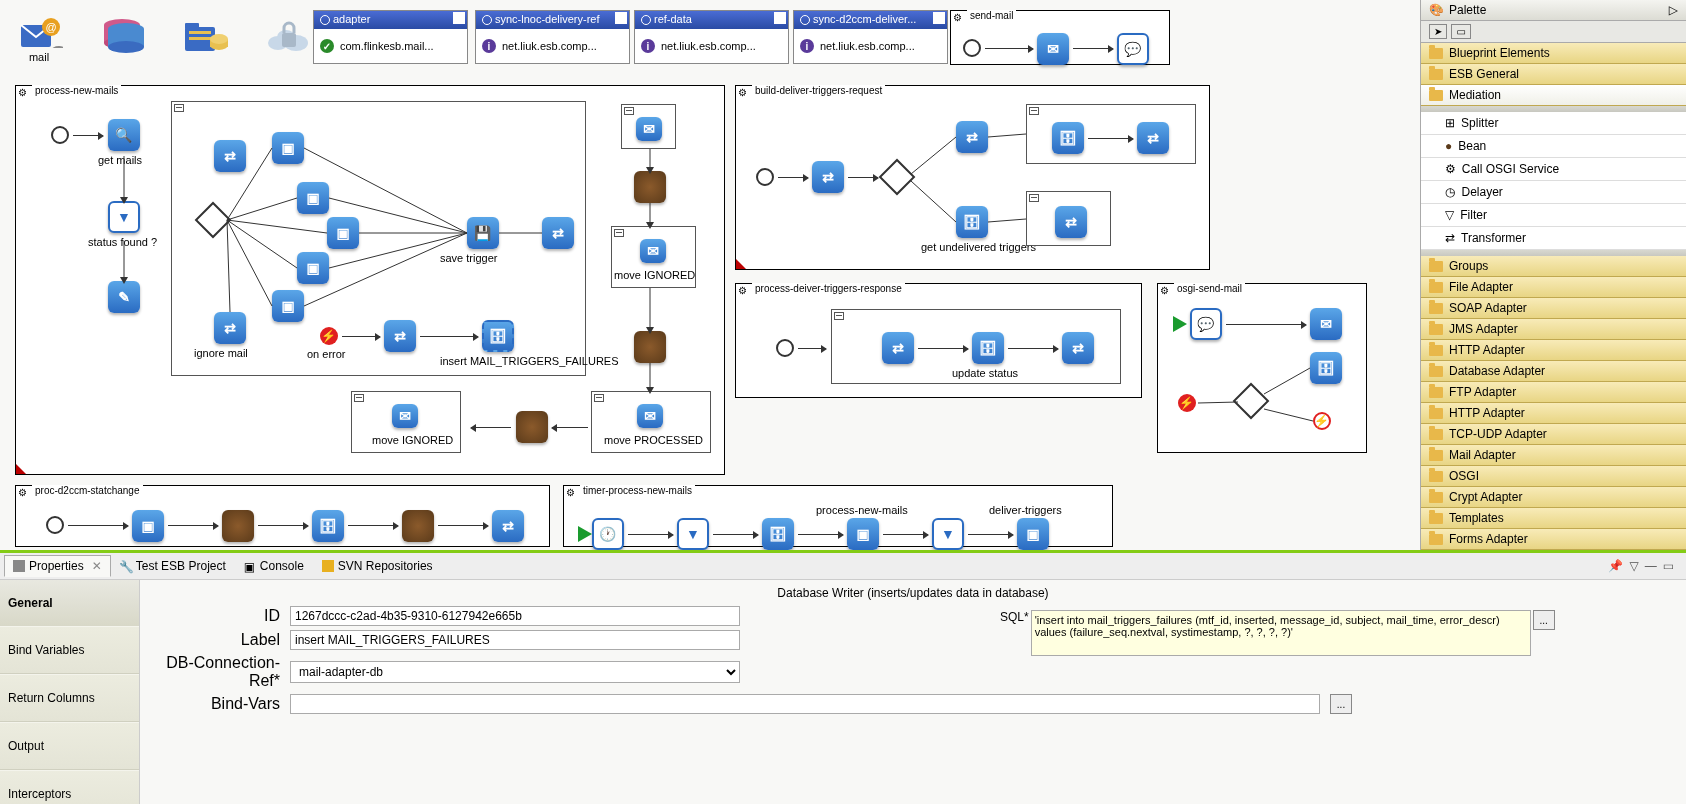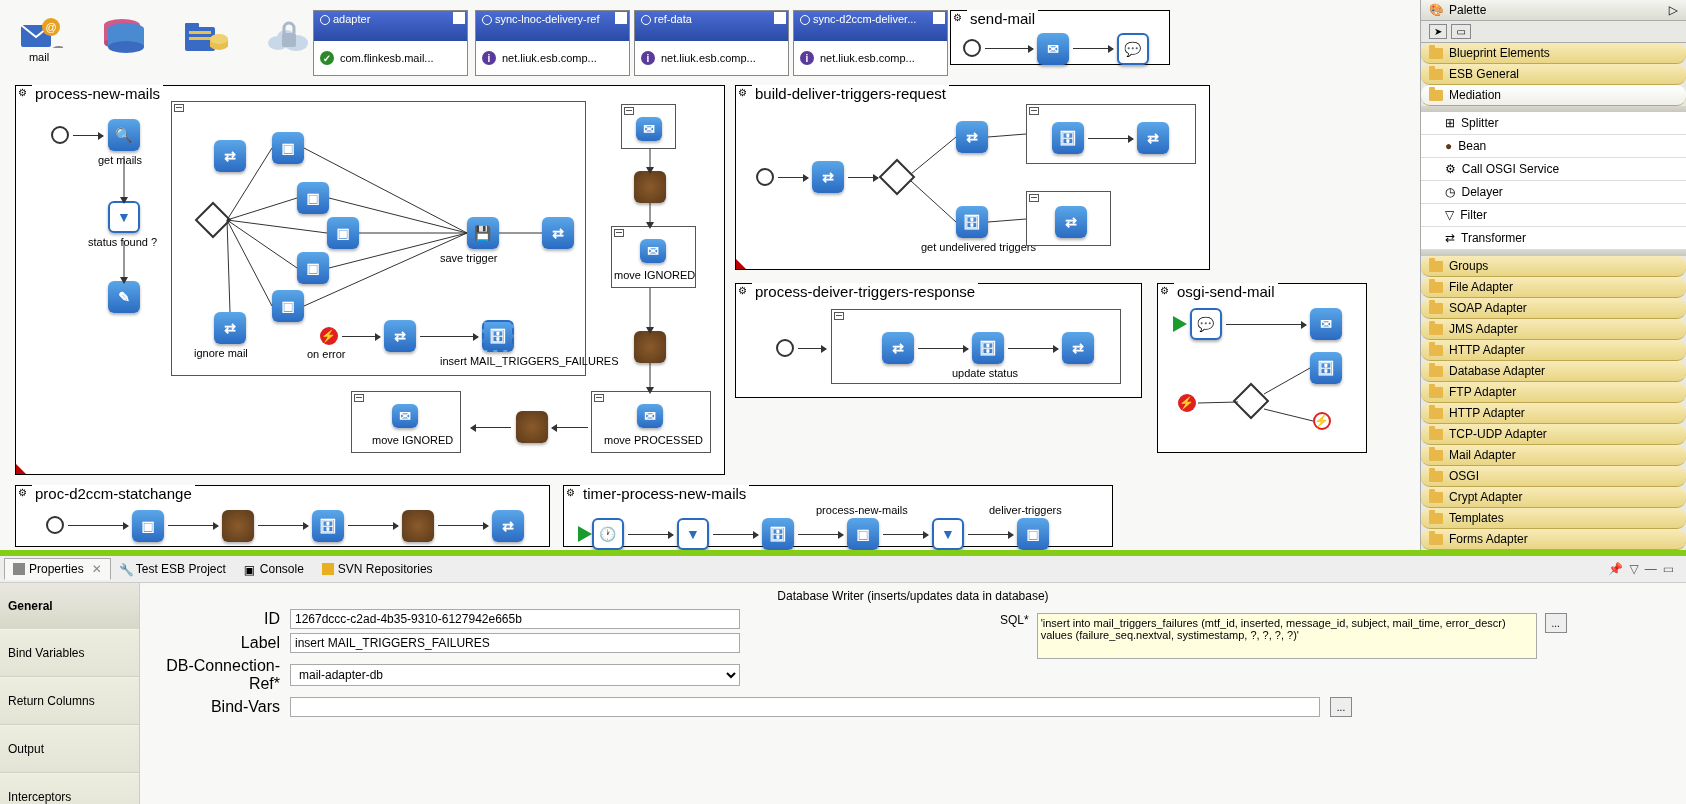--- a/index.html
+++ b/index.html
@@ -8,71 +8,71 @@
 
 .canvas { position: absolute; top: 0; left: 0; width: 1420px; height: 550px; background: #f8f8f6; }
 
 
 .toolbar-icons { position: absolute; top: 15px; left: 15px; display: flex; gap: 35px; }
 .tb-icon { width: 48px; height: 48px; display: flex; flex-direction: column; align-items: center; }
 .tb-icon-label { font-size: 11px; margin-top: 3px; }
 
 
 .comp-box { position: absolute; border: 1px solid #888; background: #fff; width: 155px; }
-.comp-header { background: linear-gradient(to bottom, #4a6cd4, #2a4ba4); color: #fff; padding: 2px 20px 16px 6px; font-size: 11px; position: relative; white-space: nowrap; overflow: hidden; }
+.comp-header { background: linear-gradient(to bottom, #4a6cd4, #2a4ba4); color: #fff; padding: 2px 20px 4px 6px; font-size: 11px; position: relative; white-space: nowrap; overflow: hidden; }
 .comp-header .close-sq { position: absolute; right: 2px; top: 1px; width: 12px; height: 12px; border: 1px solid #fff; background: #fff; }
 .comp-header .circ { display: inline-block; width: 10px; height: 10px; border-radius: 50%; border: 1px solid #fff; margin-right: 3px; vertical-align: middle; }
 .comp-body { padding: 10px 6px; font-size: 11px; display: flex; align-items: center; gap: 6px; }
 .comp-body .info-icon { width: 14px; height: 14px; border-radius: 50%; display: inline-flex; align-items: center; justify-content: center; color: #fff; font-weight: bold; font-size: 10px; }
 
 
 .flow-box { position: absolute; border: 1px solid #000; background: #fff; }
-.flow-title { position: absolute; top: -1px; left: 16px; font-size: 15px; background: #fff; padding: 0 3px; }
+.flow-title { position: absolute; top: -1px; left: 16px; font-size: 10px; background: #fff; padding: 0 3px; }
 .flow-glyph { position: absolute; top: 1px; left: 2px; font-size: 10px; }
 .flow-corner { position: absolute; bottom: 0; left: 0; width: 0; height: 0; border-left: 10px solid #b00; border-top: 10px solid transparent; }
 
 
 .node { position: absolute; width: 32px; height: 32px; background: linear-gradient(to bottom, #5aa6e8, #2a6bc2); border-radius: 6px; display: flex; align-items: center; justify-content: center; color: #fff; font-size: 14px; font-weight: bold; box-shadow: 0 2px 3px rgba(0,0,0,0.3); }
 .node-label { position: absolute; font-size: 11px; text-align: center; white-space: nowrap; }
 .start-circle { position: absolute; width: 18px; height: 18px; border: 2px solid #333; border-radius: 50%; background: #fff; }
 .choice { position: absolute; width: 26px; height: 26px; border: 2px solid #333; transform: rotate(45deg); background: #fff; }
 .sub-box { position: absolute; border: 1px solid #555; background: #fff; }
 .sub-handle { position: absolute; top: 2px; left: 2px; width: 10px; height: 8px; border: 1px solid #555; }
 .sub-handle::before { content:""; position:absolute; top:2px; left:1px; right:1px; border-top:1px solid #555; }
 .err-icon { position: absolute; width: 18px; height: 18px; background: #e02020; border-radius: 50%; color: #fff; display: flex; align-items: center; justify-content: center; font-size: 12px; }
 .play-tri { position: absolute; width: 0; height: 0; border-left: 14px solid #1a9b2e; border-top: 8px solid transparent; border-bottom: 8px solid transparent; }
 
 
 .palette { position: absolute; top: 0; right: 0; width: 266px; height: 550px; background: #e8e8e4; border-left: 1px solid #aaa; font-size: 12px; }
 .palette-header { background: linear-gradient(to bottom, #f4f4f0, #dcdcd4); padding: 3px 8px; display: flex; align-items: center; gap: 5px; border-bottom: 1px solid #aaa; }
 .palette-toolbar { padding: 3px 8px; border-bottom: 1px solid #aaa; display:flex; gap:4px; }
-.palette-cat { background: linear-gradient(to bottom, #f8ebb8, #e8d584); padding: 3px 8px; border-bottom: 1px solid #c0a850; display: flex; align-items: center; gap: 6px; cursor: pointer; border-radius: 9px; }
+.palette-cat { background: linear-gradient(to bottom, #f8ebb8, #e8d584); padding: 3px 8px; border-bottom: 1px solid #c0a850; display: flex; align-items: center; gap: 6px; cursor: pointer; }
 .palette-item { background: #fff; padding: 4px 8px 4px 24px; border-bottom: 1px solid #ddd; display: flex; align-items: center; gap: 6px; }
 .folder-icon { width: 14px; height: 11px; background: #e8b84a; border-radius: 1px; display: inline-block; position: relative; }
 .folder-icon::before { content:""; position:absolute; top:-3px; left:0; width:6px; height:3px; background:#e8b84a; border-radius:1px 1px 0 0; }
 
 
-.bottom-panel { position: absolute; left: 0; bottom: 0; width: 100%; height: 254px; background: #f8f8f6; border-top: 6px solid #84cc16; }
+.bottom-panel { position: absolute; left: 0; bottom: 0; width: 100%; height: 254px; background: #f8f8f6; border-top: 3px solid #84cc16; }
 .bottom-tabs { display: flex; align-items: center; padding: 2px 4px; background: #eee; border-bottom: 1px solid #ccc; }
 .btab { padding: 3px 8px; display: flex; align-items: center; gap: 4px; font-size: 12px; border: 1px solid transparent; }
 .btab.active { background: #f8f8f6; border: 1px solid #aaa; border-bottom-color: #f8f8f6; }
 .tab-icon { width: 12px; height: 12px; display: inline-block; }
 .bottom-toolbar { margin-left: auto; display:flex; gap:6px; padding-right:8px; color:#555; }
 
 .prop-content { display: flex; height: calc(100% - 26px); }
 .prop-nav { width: 140px; background: #fff; border-right: 1px solid #ccc; }
 .prop-nav-item { padding: 16px 8px; font-size: 12px; cursor: pointer; }
 .prop-nav-item.active { background: linear-gradient(to bottom, #e8e8e0, #d8d8c8); font-weight: bold; }
 .prop-nav-item:not(.active) { background: linear-gradient(to bottom, #ececdf, #e4e4d6); border-top:1px solid #f4f4ec; border-bottom:1px solid #d0d0c0; }
 .prop-form { flex: 1; padding: 6px 20px; position: relative; }
 .prop-form-title { text-align: center; font-size: 12px; margin-bottom: 6px; }
 .form-row { display: flex; align-items: center; margin: 4px 0; gap: 10px; }
 .form-row label { width: 120px; text-align: right; font-size: 16px; }
 .form-row input, .form-row select { width: 450px; font-size: 12px; padding: 2px 4px; border: 1px solid #aaa; background: #fff; }
-.sql-area { position: absolute; left: 860px; top: 30px; display: flex; align-items: flex-start; gap: 8px; }
+.sql-area { position: absolute; left: 860px; top: 30px; display: flex; align-items: flex-start; gap: 2px; }
 .sql-area textarea { width: 500px; height: 46px; background: #ffffe0; border: 1px solid #aaa; font-size: 11px; padding: 3px; resize: none; font-family: inherit; }
 .sql-btn { width: 22px; height: 20px; border: 1px solid #888; background: #eee; font-size: 10px; text-align: center; }
 
 
 .arrow { position: absolute; background: #333; height: 1px; }
 .arrow::after { content: ""; position: absolute; right: -1px; top: -3px; border-left: 6px solid #333; border-top: 4px solid transparent; border-bottom: 4px solid transparent; }
 .arrow.left::after { right:auto; left:-1px; border-left:none; border-right:6px solid #333; }
 
 svg { display: block; }
 </style>

